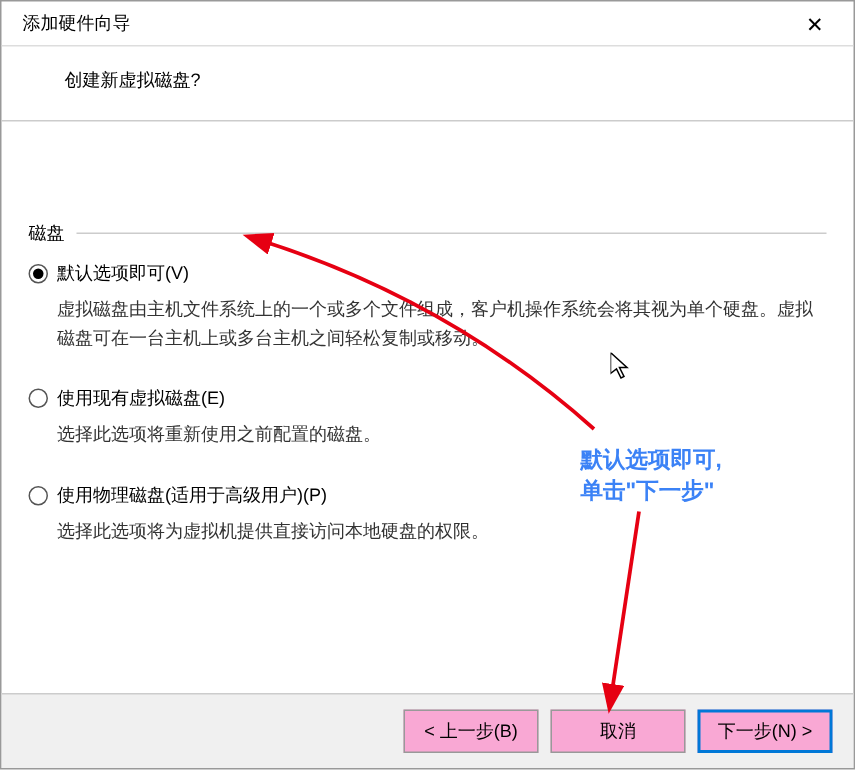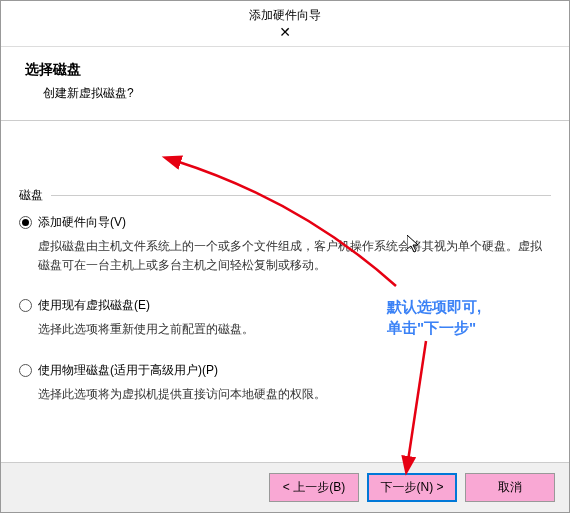--- a/index.html
+++ b/index.html
@@ -1,17 +1,17 @@
 <!DOCTYPE html>
 <html><head>
   <meta charset="utf-8">
   <style>
     * { box-sizing: border-box; margin: 0; padding: 0; }
     body { width: 570px; height: 513px; font-family: "Microsoft YaHei", "SimSun", sans-serif; font-size: 12px; background: #fff; border: 1px solid #999; position: relative; }
-    .titlebar { display: flex; align-items: center; justify-content: space-between; padding: 6px 24px; border-bottom: 1px solid #ddd; flex-direction: column; }
+    .titlebar { display: flex; align-items: center; justify-content: space-between; padding: 6px 14px; border-bottom: 1px solid #ddd; }
     .titlebar-title { font-size: 12px; }
     .close-x { font-family: Arial; font-size: 14px; padding: 0 6px; cursor: default; }
     .header { padding: 14px 24px 18px; border-bottom: 1px solid #ccc; }
     .header-title { font-size: 14px; font-weight: bold; margin-bottom: 6px; }
     .header-sub { font-size: 12px; margin-left: 18px; }
     .content { padding: 18px 18px 10px; }
     .fieldset-label { font-size: 12px; margin-bottom: 10px; position: relative; margin-top: 48px; }
     .fieldset-line { border-top: 1px solid #ccc; position: absolute; top: 8px; left: 32px; right: 0; }
     .option { margin-bottom: 22px; }
     .radio-row { display: flex; align-items: center; gap: 6px; margin-bottom: 6px; }
@@ -27,34 +27,33 @@
   </style>
 </head>
 <body>
 
 <div class="titlebar">
   <span class="titlebar-title">添加硬件向导</span>
   <span class="close-x">✕</span>
 </div>
 
 <div class="header">
-  <div class="header-title">选择磁盘</div>
   <div class="header-sub">创建新虚拟磁盘?</div>
 </div>
 
 <div class="content">
   <div class="fieldset-label">
     <span>磁盘</span>
     <span class="fieldset-line"></span>
   </div>
 
   <div class="option">
     <div class="radio-row">
       <span class="radio checked"></span>
-      <span>添加硬件向导(V)</span>
+      <span>默认选项即可(V)</span>
     </div>
     <div class="option-desc">虚拟磁盘由主机文件系统上的一个或多个文件组成，客户机操作系统会将其视为单个硬盘。虚拟磁盘可在一台主机上或多台主机之间轻松复制或移动。</div>
   </div>
 
   <div class="option">
     <div class="radio-row">
       <span class="radio"></span>
       <span>使用现有虚拟磁盘(E)</span>
     </div>
     <div class="option-desc">选择此选项将重新使用之前配置的磁盘。</div>
@@ -64,22 +63,22 @@
     <div class="radio-row">
       <span class="radio"></span>
       <span>使用物理磁盘(适用于高级用户)(P)</span>
     </div>
     <div class="option-desc">选择此选项将为虚拟机提供直接访问本地硬盘的权限。</div>
   </div>
 </div>
 
 <div class="footer">
   <button class="btn">&lt; 上一步(B)</button>
+  <button class="btn">取消</button>
   <button class="btn primary">下一步(N) &gt;</button>
-  <button class="btn">取消</button>
 </div>
 
 <svg class="arrow-svg" style="left:0; top:0;" width="570" height="513">
   <defs>
     <marker id="ah" markerWidth="10" markerHeight="10" refX="2" refY="3" orient="auto">
       <path d="M0,0 L0,6 L8,3 z" fill="#e60012"></path>
     </marker>
   </defs>
   <path d="M 395 285 Q 300 200 175 160" stroke="#e60012" stroke-width="2.5" fill="none" marker-end="url(#ah)"></path>
   <path d="M 425 340 L 407 460" stroke="#e60012" stroke-width="2.5" fill="none" marker-end="url(#ah)"></path>

